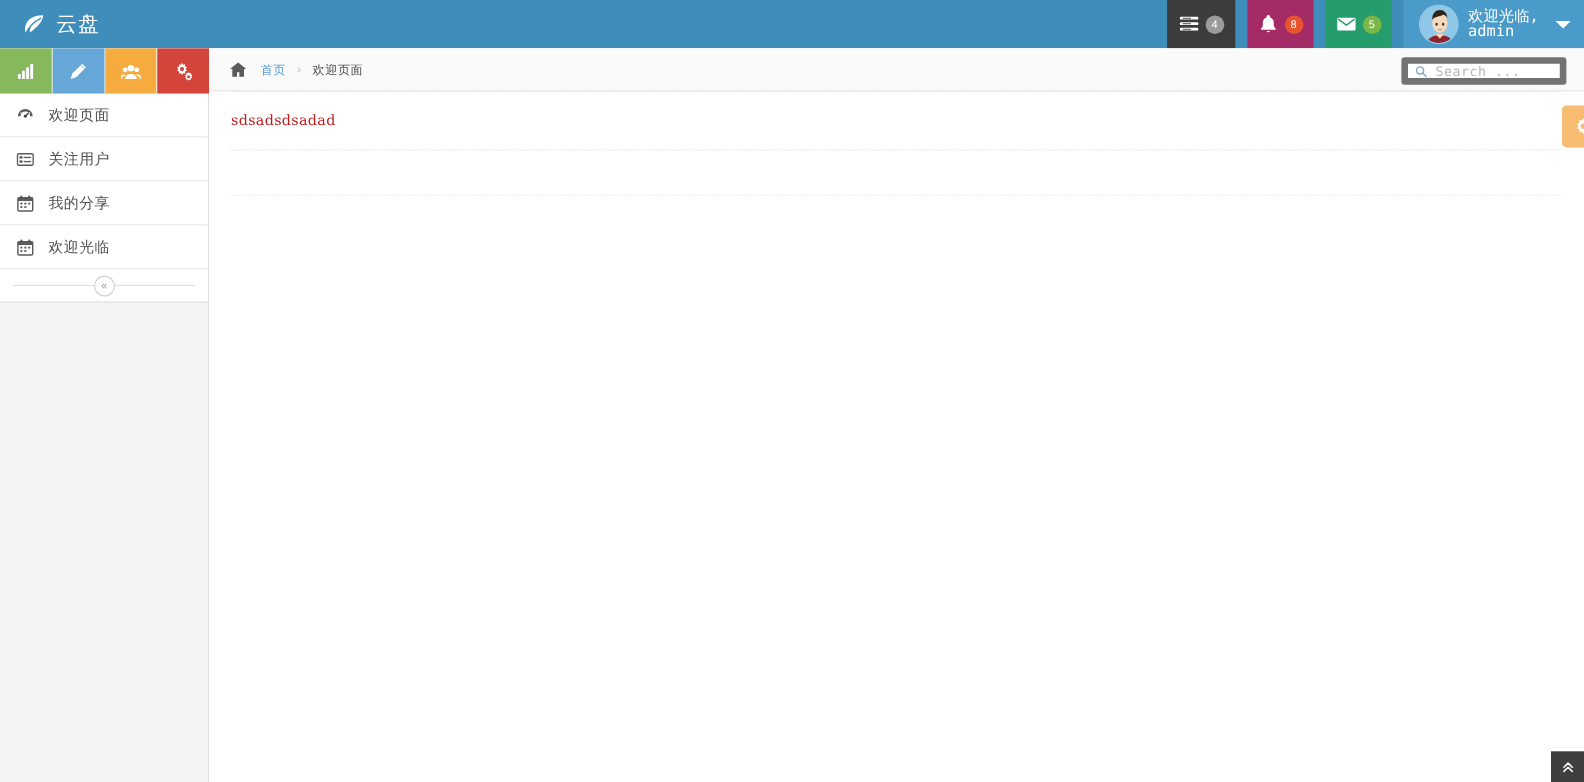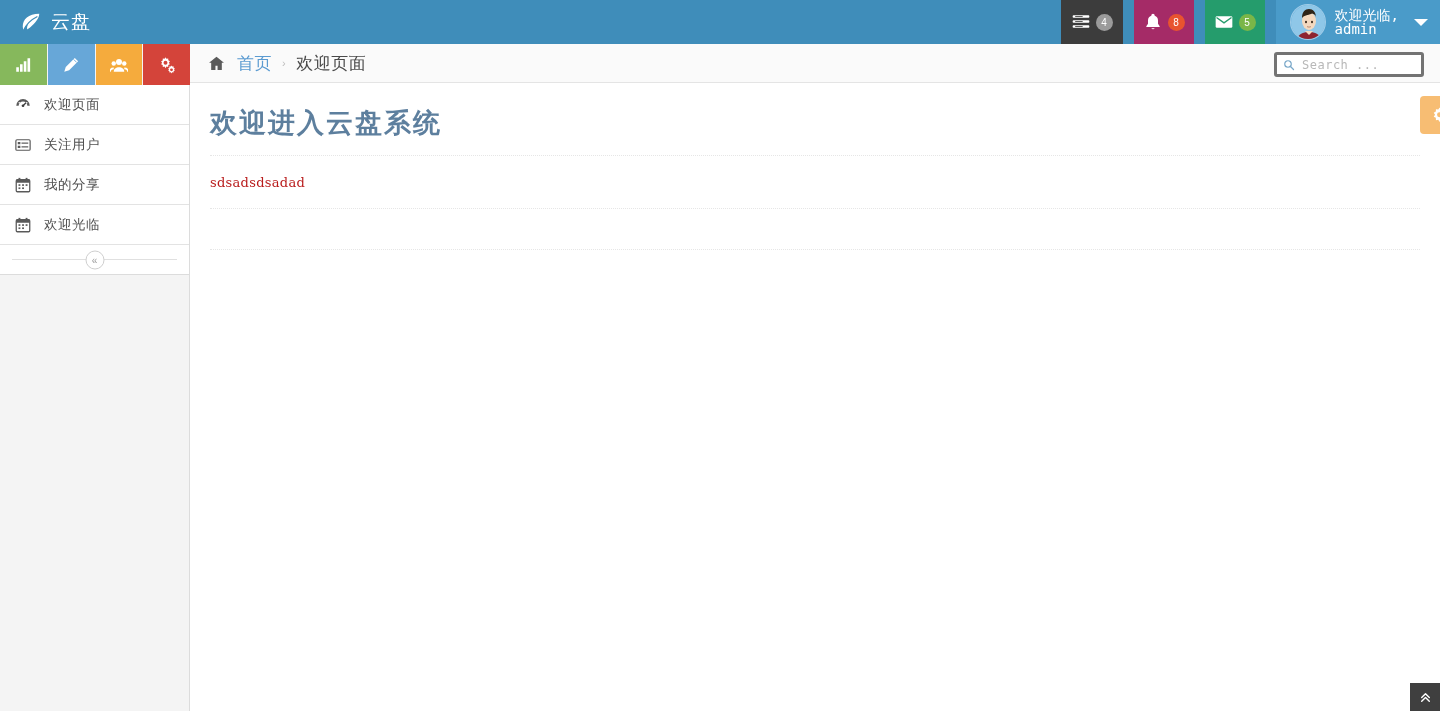--- a/index.html
+++ b/index.html
@@ -160,31 +160,31 @@
   .breadcrumb-bar {
     height: 39px; width: 1250px;
     background: #fafafa;
     border-bottom: 1px solid #e4e4e4;
     display: flex; align-items: center;
     padding: 0 16px 0 18px;
     position: relative;
   }
   .home-icon { width: 17px; height: 17px; flex: none; color: #5a5a5a; }
   .crumb {
-    font-size: 17px; margin-left: 12px;
+    font-size: 11px; margin-left: 12px;
     letter-spacing: 0.5px;
   }
   .crumb.link { color: #5b9bd1; cursor: pointer; }
   .crumb.sep { color: #bdbdbd; margin-left: 10px; font-size: 11px; }
   .crumb.current { color: #4a4a4a; margin-left: 10px; }
 
   .search-wrap {
     position: absolute; right: 16px; top: 8px;
     width: 150px; height: 25px;
-    border: 3px solid #737373;
+    border: 6px solid #737373;
     border-radius: 3px;
     background: #ffffff;
     display: flex; align-items: center;
     padding: 0 6px;
     gap: 5px;
   }
   .search-icon { width: 12px; height: 12px; color: #7aa8c9; flex: none; }
   .search-input {
     border: none; outline: none;
     font-size: 12px;
@@ -413,21 +413,20 @@
     <div class="search-wrap">
       <svg class="search-icon" viewBox="0 0 24 24">
         <circle cx="10" cy="10" r="6.5" fill="none" stroke="#7aa8c9" stroke-width="2.4"></circle>
         <path d="M15 15l6 6" stroke="#7aa8c9" stroke-width="2.6" stroke-linecap="round"></path>
       </svg>
       <input class="search-input" type="text" placeholder="Search ..." style="">
     </div>
   </div>
 
   <div class="page-body">
-    <h1 class="page-title">欢迎进入云盘系统</h1>
 
     <div class="gear-fab">
       <svg viewBox="0 0 24 24">
         <path d="M12 1.8l1.5 2.7 3-.5.1 3.1 2.7 1.4-1.7 2.5 1.7 2.5-2.7 1.4-.1 3.1-3-.5L12 20.2l-1.5-2.7-3 .5-.1-3.1L4.7 13.5l1.7-2.5-1.7-2.5 2.7-1.4.1-3.1 3 .5z" fill="#ffffff"></path>
         <circle cx="12" cy="11" r="3.1" fill="#f7bd73"></circle>
       </svg>
     </div>
 
     <hr class="dotted-hr">
 

